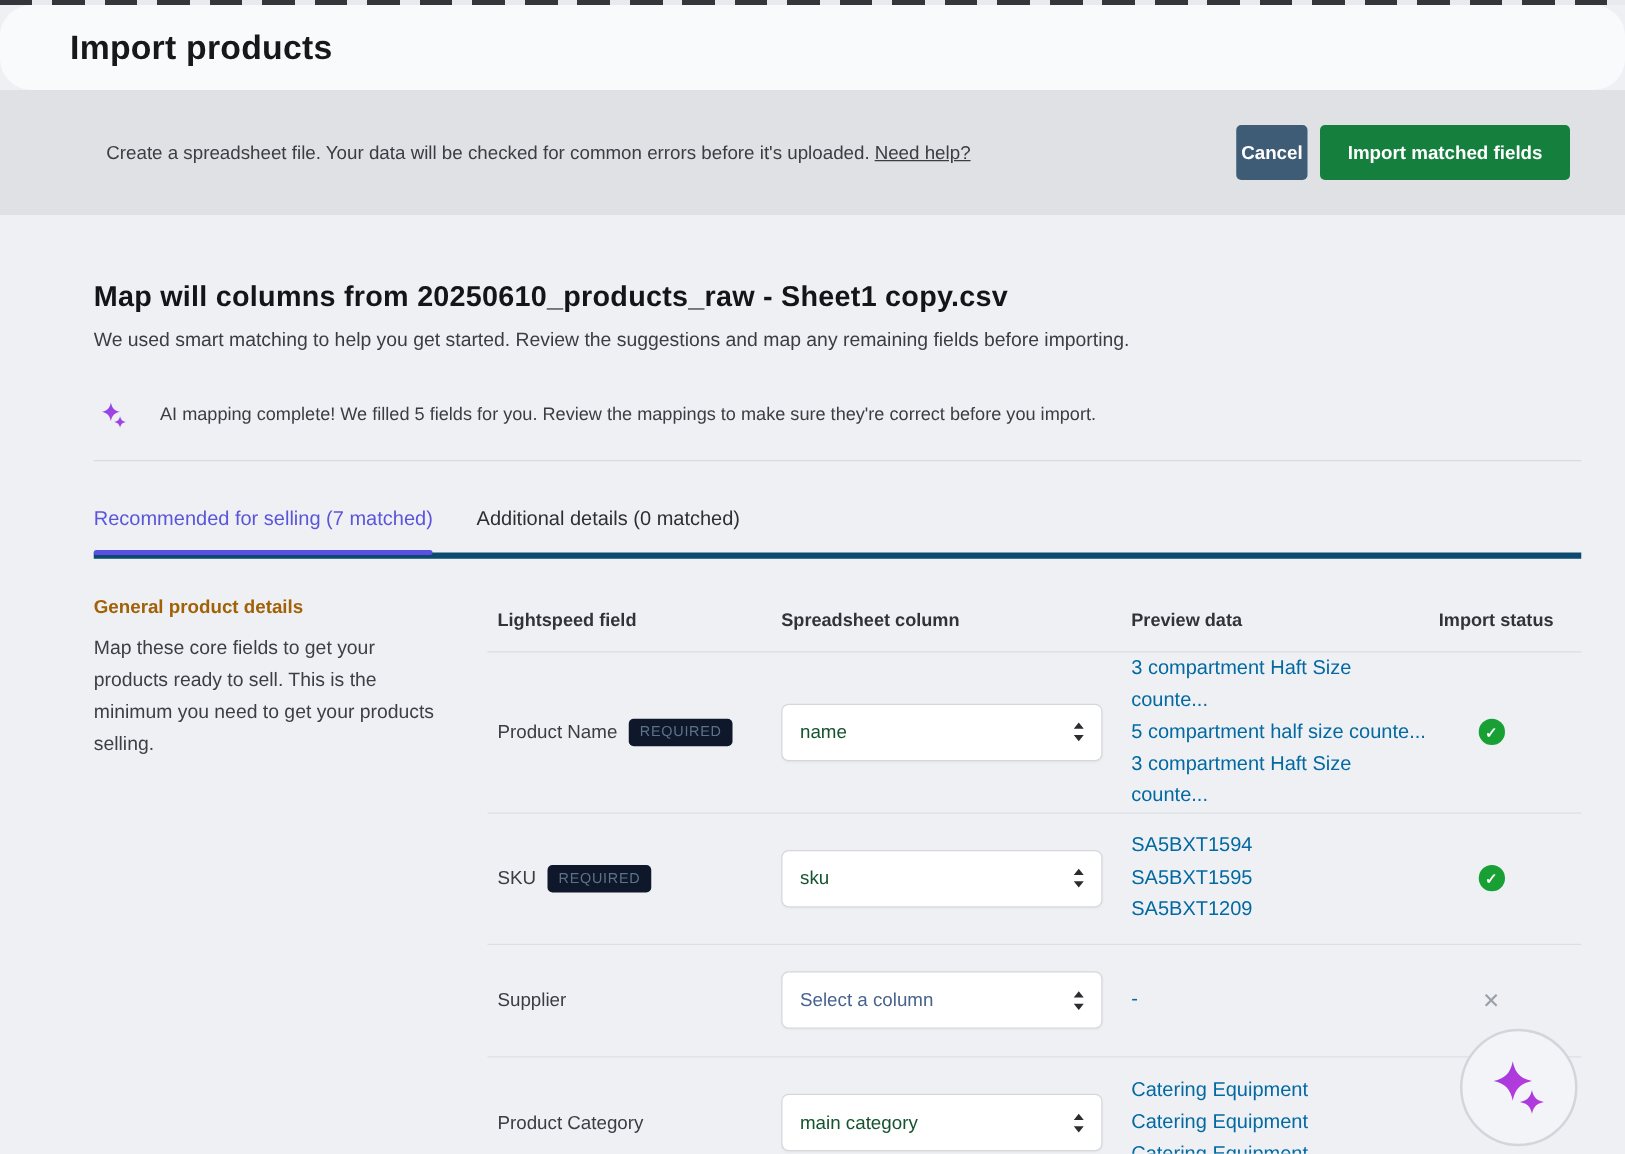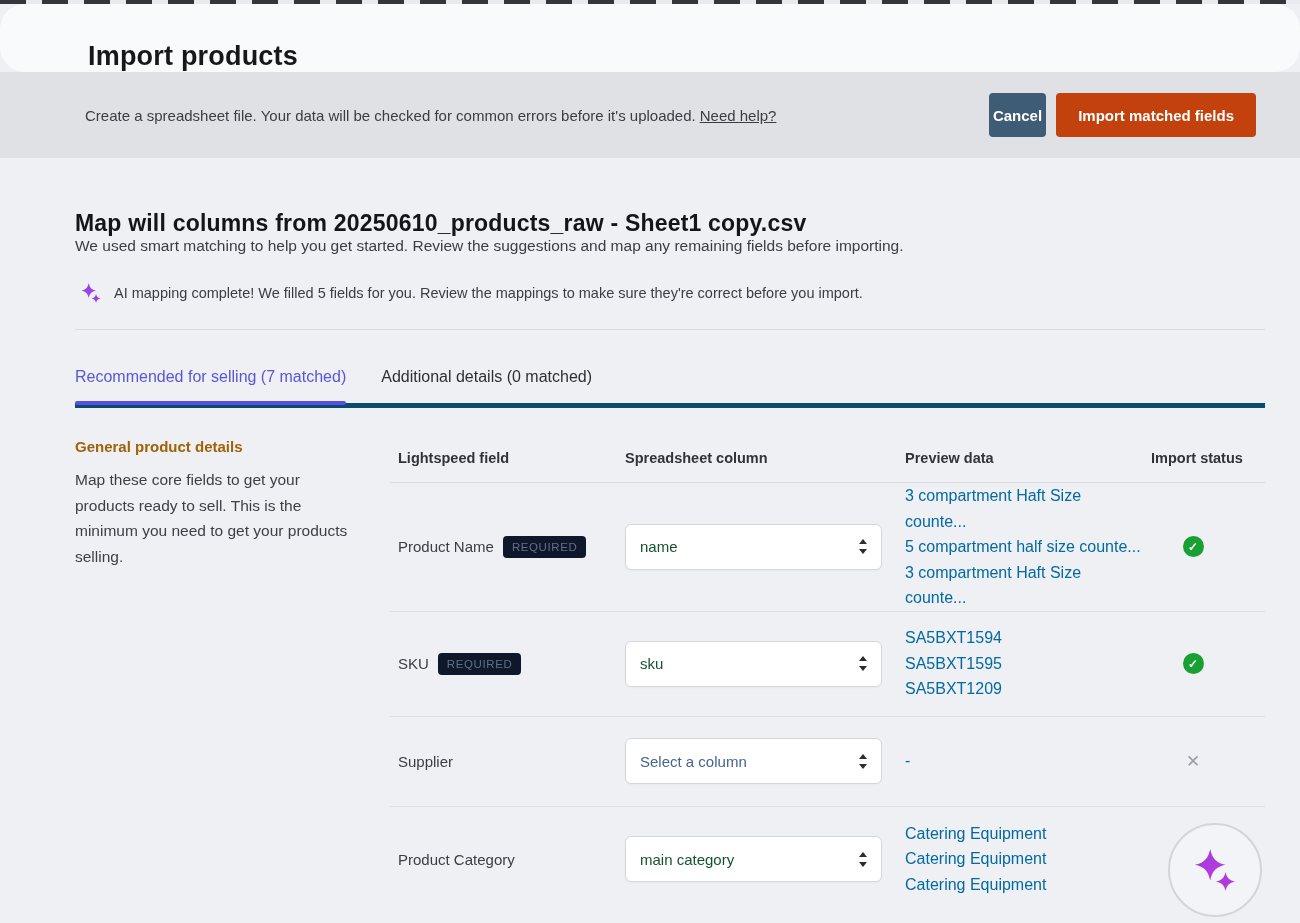--- a/index.html
+++ b/index.html
@@ -13,55 +13,55 @@
   }
   .top-strip{
     height:4px;
     background:repeating-linear-gradient(90deg,#35363b 0 26px,#e9eaed 26px 42px);
   }
   
   .page-header{
     height:68px;
     background:#f9fafc;
     display:flex;
-    align-items:flex-end;
-    padding-left:88px;
+    align-items:center;
+    padding-left:56px;
     border-radius:25px;
   }
   .page-header h1{
     font-size:27px;
     font-weight:700;
     color:#17181a;
     letter-spacing:.2px;
   }
   
   .banner{
-    height:86px;
+    height:100px;
     background:#e0e1e4;
     display:flex;
     align-items:center;
     justify-content:space-between;
     padding:0 44px 0 85px;
   }
   .banner-message{ font-size:15px; color:#3a3d42; }
   .banner-message a{ color:#3a3d42; text-decoration:underline; cursor:pointer; margin-left:4px;}
   .banner-actions{ display:flex; gap:10px; }
   .btn{
     border:none; border-radius:4px; cursor:pointer;
     font-family:"Liberation Sans", sans-serif;
     font-size:15px; font-weight:700; color:#fff;
     height:44px; padding:0 4px;
   }
   .btn-cancel{ background:#3e5c76; }
-  .btn-import{ background:#c2410c; padding:0 22px; }
+  .btn-import{ background:#15803d; padding:0 22px; }
   
   main{ padding:52px 35px 0 75px; }
   .map-heading{ font-size:23px; font-weight:700; color:#141518; letter-spacing:.2px;}
-  .map-sub{ font-size:15.5px; color:#3a3d42; }
-  .ai-row{ margin-top:27px; display:flex; align-items:center; gap:12px; padding-left:5px;}
+  .map-sub{ margin-top:13px; font-size:15.5px; color:#3a3d42; }
+  .ai-row{ margin-top:39px; display:flex; align-items:center; gap:26px; padding-left:5px;}
   .ai-row .sparkle{ width:22px; height:22px; flex:0 0 auto; }
   .ai-row span{ font-size:14.5px; color:#3a3d42; }
   .divider{ border:none; border-top:1px solid #d9dbdf; margin-top:25px; }
   
   .tabs{ margin-top:38px; display:flex; gap:35px; border-bottom:5px solid #0c4a6e; }
   .tab{ position:relative; padding:0 0 17px 0; font-size:16px; color:#2d2f33; cursor:pointer; }
   .tab.active{ color:#5b55d9; }
   .tab.active::after{
     content:""; position:absolute; left:0; right:0; bottom:-2px;
     height:4px; background:#5a4fe3; border-radius:2px;

